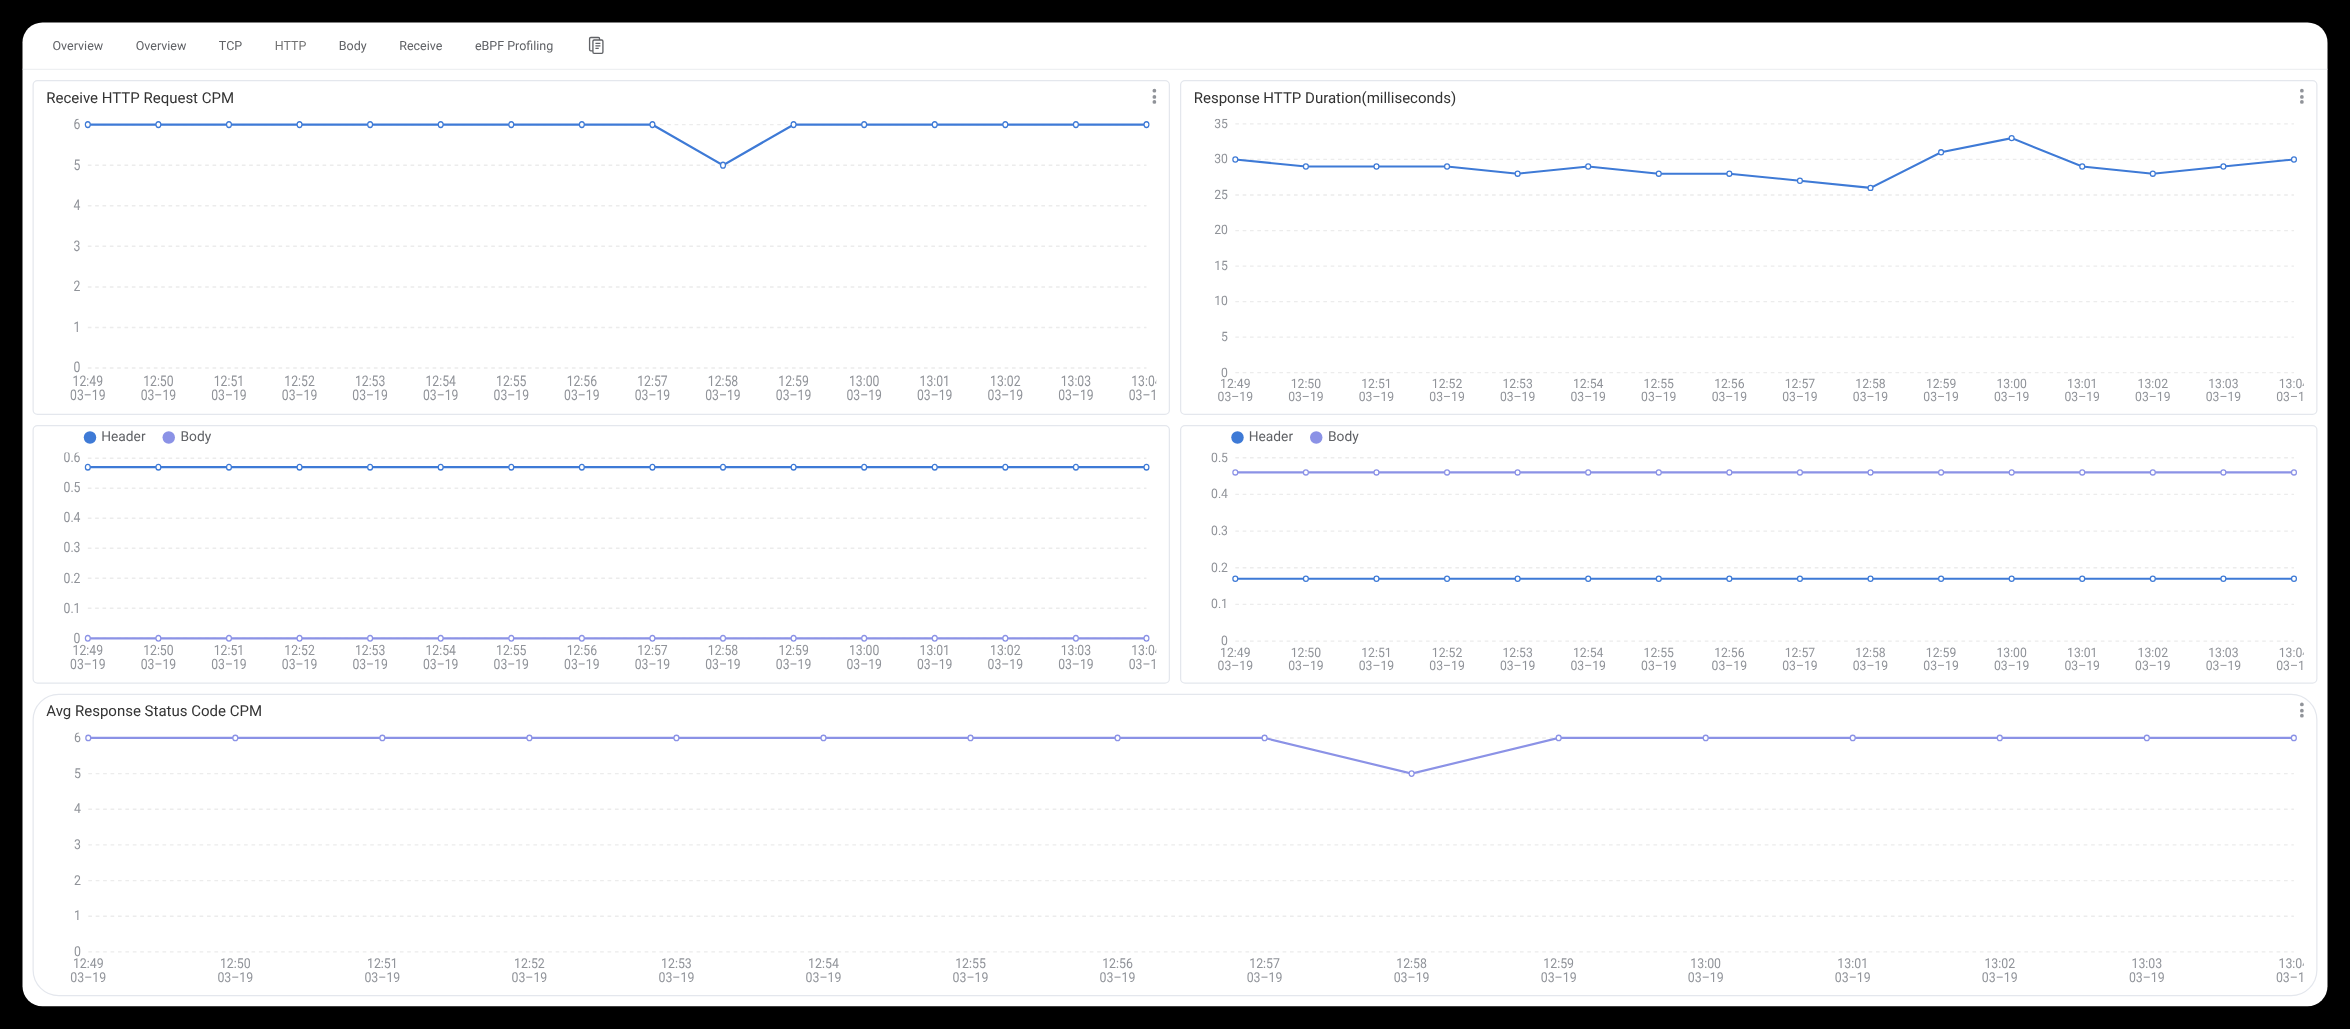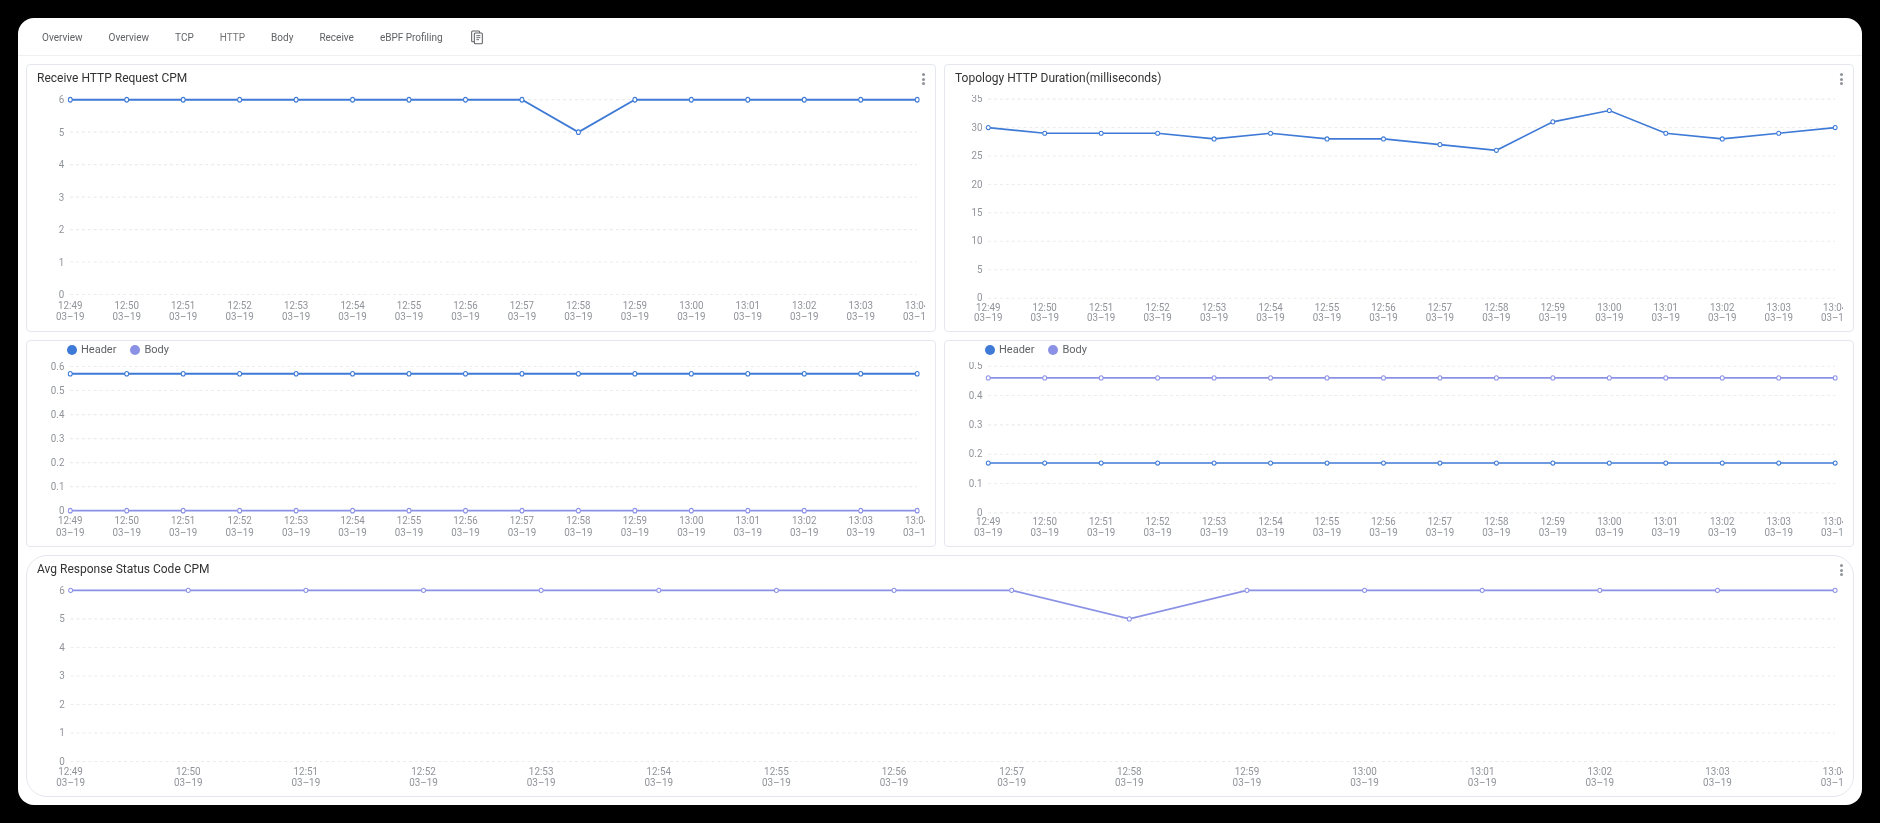--- a/index.html
+++ b/index.html
@@ -42,21 +42,21 @@
     border-radius: 4px;
     background: #fff;
     position: relative;
     display: flex;
     flex-direction: column;
     min-height: 190px;
   }
   .panel.wide { grid-column: 1 / span 2; min-height: 230px; border-radius: 21px; }
   .panel-header {
     display: flex;
-    align-items: flex-end;
+    align-items: flex-start;
     justify-content: space-between;
     font-size: 12px;
     color: #333;
     padding: 6px 10px;
   }
   .menu-icon {
     width: 3px; height: 12px; display: inline-block; position: relative; cursor: pointer;
   }
   .menu-icon::before, .menu-icon::after, .menu-icon span {
     content: ""; position: absolute; left: 0; width: 3px; height: 3px; background: #909399; border-radius: 50%;
@@ -183,21 +183,21 @@
             <circle class="series-pt" cx="726.8" cy="4" r="2" fill="#fff" stroke="#3e7ad6"></circle>
             <circle class="series-pt" cx="784.5333333333333" cy="4" r="2" fill="#fff" stroke="#3e7ad6"></circle>
             <circle class="series-pt" cx="842.2666666666667" cy="4" r="2" fill="#fff" stroke="#3e7ad6"></circle>
             <circle class="series-pt" cx="900" cy="4" r="2" fill="#fff" stroke="#3e7ad6"></circle>
           </svg>
         </div>
     </div>
 
     <div class="panel">
       <div class="panel-header">
-        <span>Topology HTTP Duration(milliseconds)</span>
+        <span>Response HTTP Duration(milliseconds)</span>
         <span class="menu-icon">
             <span></span>
           </span>
       </div>
       <div class="chart-wrap">
           <svg class="chart" viewBox="0 0 908 223" preserveAspectRatio="none">
             <line class="grid-line" x1="34" y1="197" x2="900" y2="197"></line>
             <text class="axis-text" x="28" y="200" text-anchor="end">0</text>
             <line class="grid-line" x1="34" y1="169.42857142857144" x2="900" y2="169.42857142857144"></line>
             <text class="axis-text" x="28" y="172.42857142857144" text-anchor="end">5</text>

